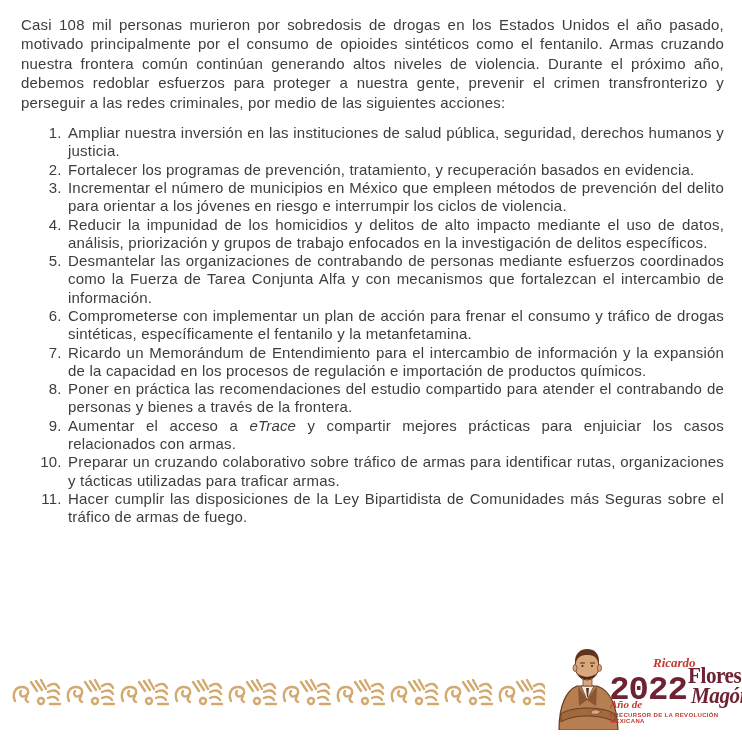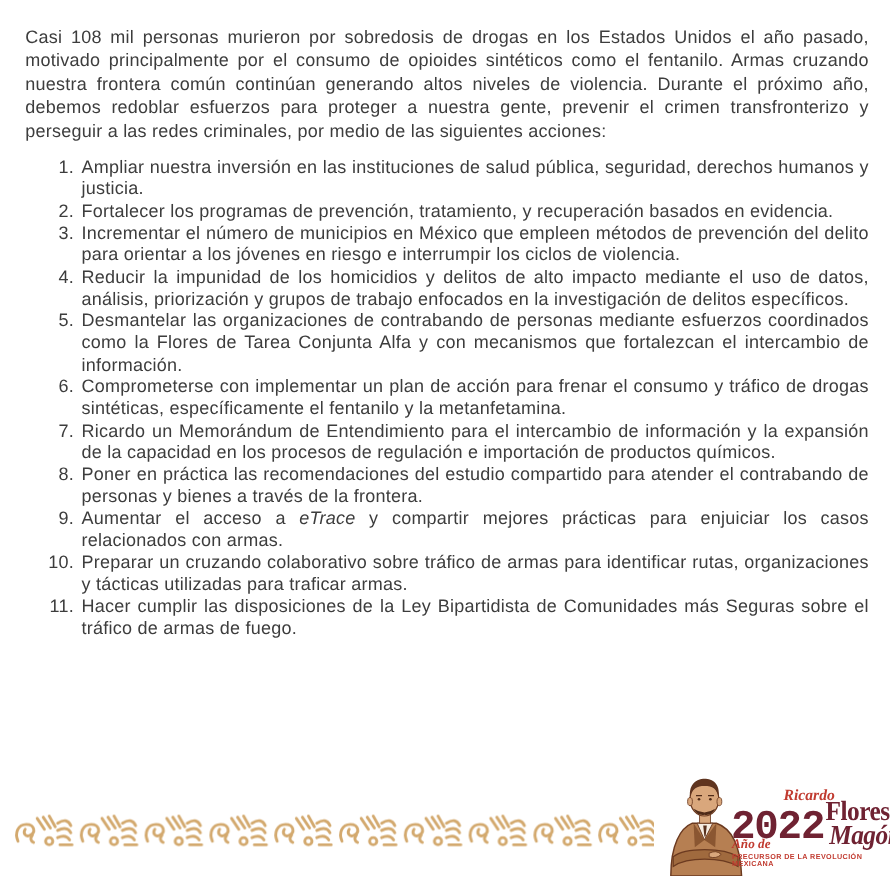--- a/index.html
+++ b/index.html
@@ -21,21 +21,21 @@
   .doc-title{
     font-size:15px;
     font-weight:500;
     line-height:19.5px;
     letter-spacing:0.45px;
     text-align:justify;
     text-decoration:underline;
     text-underline-offset:2px;
   }
   .intro{
-    margin-top:15px;
+    margin-top:8px;
     font-size:15px;
     line-height:19.4px;
     letter-spacing:0.2px;
     text-align:justify;
   }
   ol.actions{
     margin-top:12px;
     padding-left:45px;
     font-size:15px;
     line-height:18.3px;
@@ -91,21 +91,21 @@
 
 <div class="page">
 
   <div class="content">
     <p class="intro">Casi 108 mil personas murieron por sobredosis de drogas en los Estados Unidos el año pasado, motivado principalmente por el consumo de opioides sintéticos como el fentanilo. Armas cruzando nuestra frontera común continúan generando altos niveles de violencia. Durante el próximo año, debemos redoblar esfuerzos para proteger a nuestra gente, prevenir el crimen transfronterizo y perseguir a las redes criminales, por medio de las siguientes acciones:</p>
     <ol class="actions">
         <li><span>Ampliar nuestra inversión en las instituciones de salud pública, seguridad, derechos humanos y justicia.</span></li>
         <li><span>Fortalecer los programas de prevención, tratamiento, y recuperación basados en evidencia.</span></li>
         <li><span>Incrementar el número de municipios en México que empleen métodos de prevención del delito para orientar a los jóvenes en riesgo e interrumpir los ciclos de violencia.</span></li>
         <li><span>Reducir la impunidad de los homicidios y delitos de alto impacto mediante el uso de datos, análisis, priorización y grupos de trabajo enfocados en la investigación de delitos específicos.</span></li>
-        <li><span>Desmantelar las organizaciones de contrabando de personas mediante esfuerzos coordinados como la Flores de Tarea Conjunta Alfa y con mecanismos que fortalezcan el intercambio de información.</span></li>
+        <li><span>Desmantelar las organizaciones de contrabando de personas mediante esfuerzos coordinados como la Fuerza de Tarea Conjunta Alfa y con mecanismos que fortalezcan el intercambio de información.</span></li>
         <li><span>Comprometerse con implementar un plan de acción para frenar el consumo y tráfico de drogas sintéticas, específicamente el fentanilo y la metanfetamina.</span></li>
         <li><span>Ricardo un Memorándum de Entendimiento para el intercambio de información y la expansión de la capacidad en los procesos de regulación e importación de productos químicos.</span></li>
         <li><span>Poner en práctica las recomendaciones del estudio compartido para atender el contrabando de personas y bienes a través de la frontera.</span></li>
         <li><span>Aumentar el acceso a </span><span class="em">eTrace</span><span> y compartir mejores prácticas para enjuiciar los casos relacionados con armas.</span></li>
         <li><span>Preparar un cruzando colaborativo sobre tráfico de armas para identificar rutas, organizaciones y tácticas utilizadas para traficar armas.</span></li>
         <li><span>Hacer cumplir las disposiciones de la Ley Bipartidista de Comunidades más Seguras sobre el tráfico de armas de fuego.</span></li>
       </ol>
   </div>
 
   <div class="footer">

